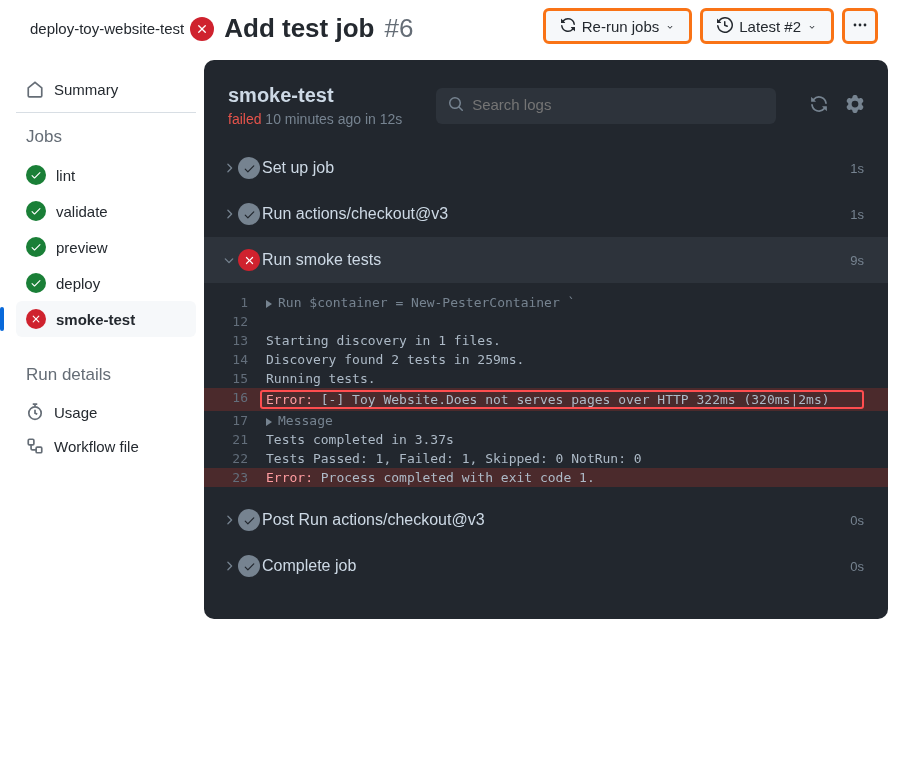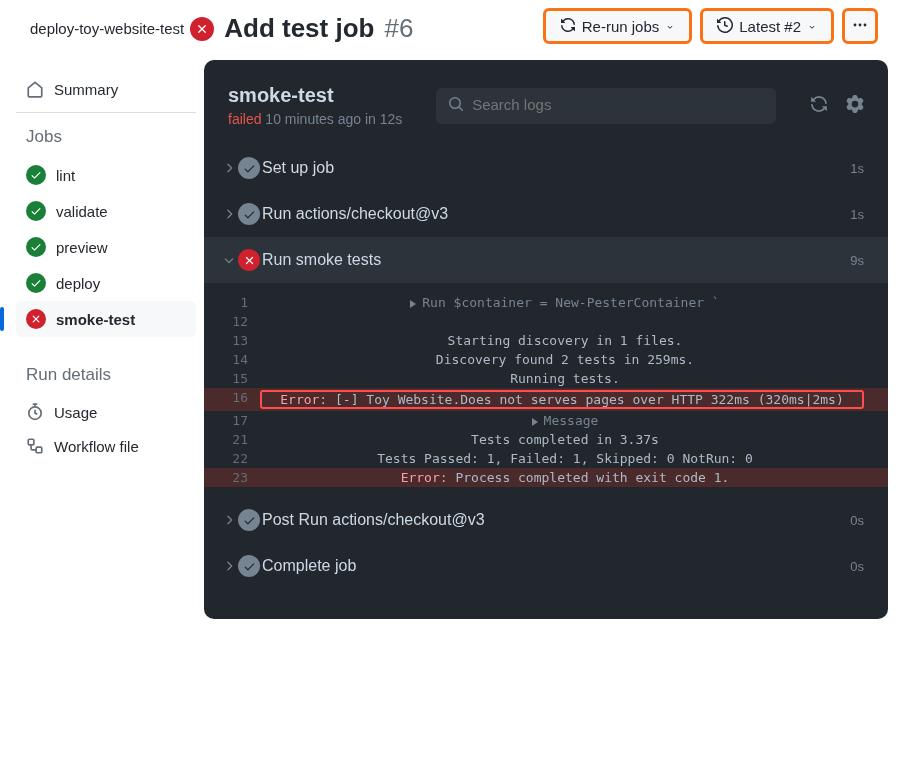--- a/index.html
+++ b/index.html
@@ -50,21 +50,21 @@
   .step-status.ok { background:#768390; color:#22272e;}
   .step-status.ok svg { width:13px; height:13px; }
   .step-status.err { background:#cf222e; color:#fff;}
   .step-status.err svg { width:13px; height:13px; }
   .step-label { flex:1; font-size:16px; color:#cdd9e5;}
   .step-time { font-size:13px; color:#768390;}
   
   .log-lines { font-family: ui-monospace, SFMono-Regular, "SF Mono", Menlo, Consolas, monospace; font-size:13px; padding:10px 0;}
   .log-line { display:flex; padding:2px 24px 2px 0; }
   .log-line .ln { width:62px; text-align:right; color:#636e7b; padding-right:18px; flex-shrink:0; user-select:none;}
-  .log-line .lc { flex:1; white-space:pre; color:#adbac7;text-align:center;}
+  .log-line .lc { flex:1; white-space:pre; color:#adbac7;}
   .log-line.err { background:#4b2a2c; }
   .log-line.err .lc .err-prefix { color:#ff9da1; }
   .log-line .disc { color:#768390; }
   .log-line .caret { display:inline-block; width:0; height:0; border-left:6px solid #768390; border-top:4px solid transparent; border-bottom:4px solid transparent; margin-right:6px; vertical-align:middle;}
   .log-line.highlighted .lc { border:2px solid #ff4d4f; border-radius:3px; padding:0px 4px; margin-left:-6px;}
 </style>
 </head>
 <body>
 
 <div class="header">

